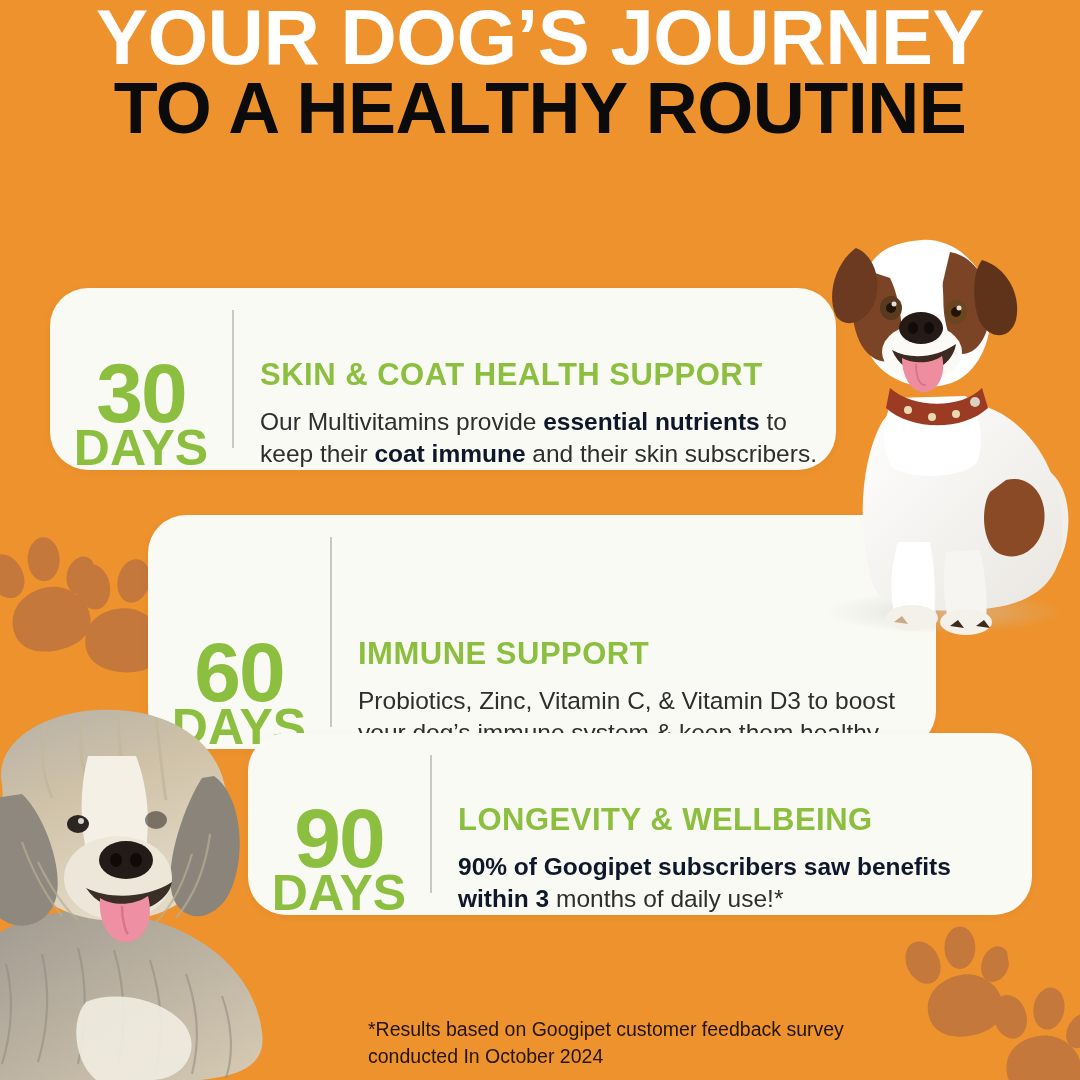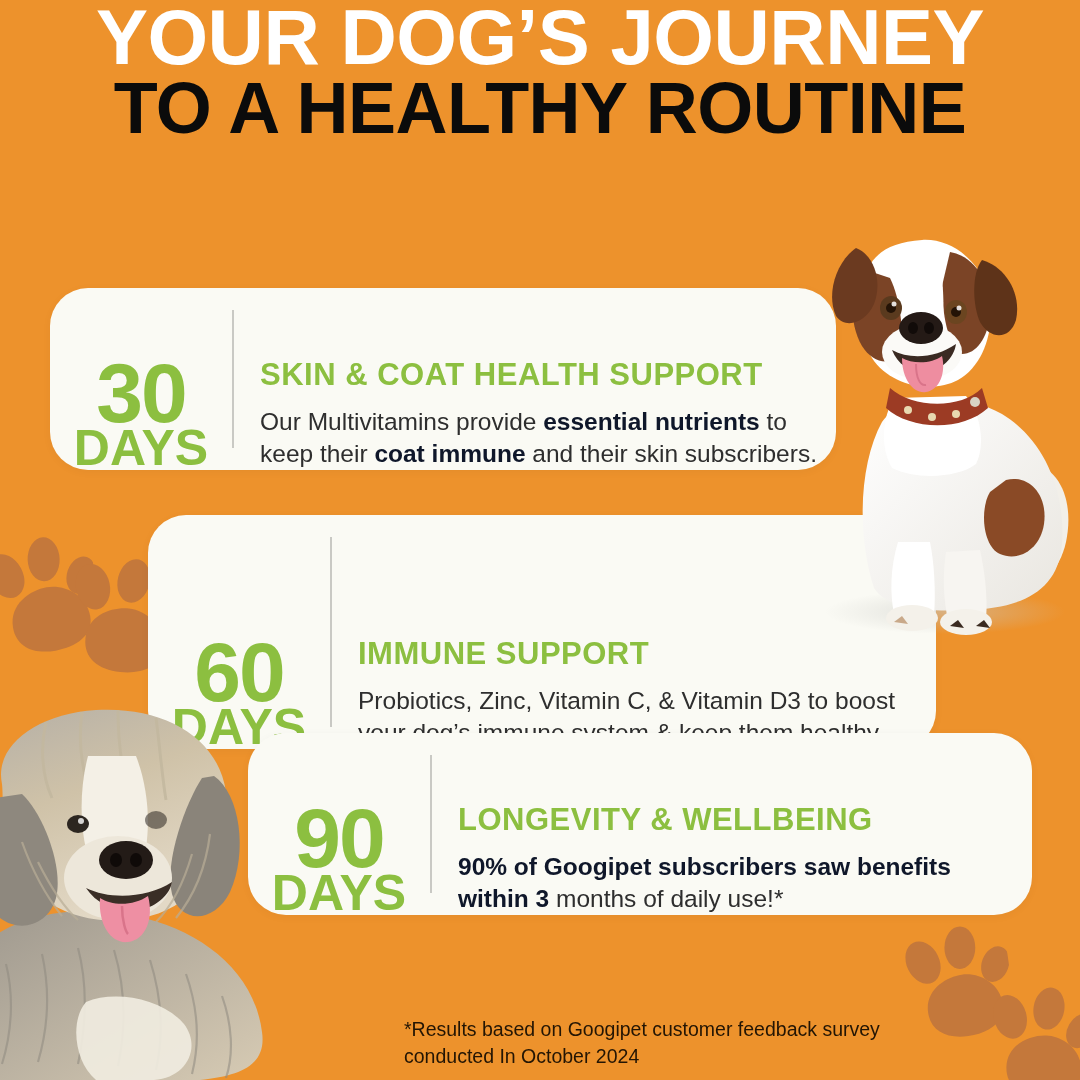--- a/index.html
+++ b/index.html
@@ -86,21 +86,20 @@
   .footnote {
     position:absolute;
     left:368px;
     top:1016px;
     width:560px;
     color:#231504;
     font-size:19.5px;
     line-height:1.38;
     z-index:6;
     font-weight:500;
-    margin-left:36px;
   }
 </style>
 </head>
 <body>
 
 <div id="stage">
 
   <div class="paw" style="left:-12px; top:536px; transform:rotate(-10deg);">
     <svg width="110" height="120" viewBox="0 0 110 120">
       <ellipse cx="22" cy="34" rx="17" ry="23" fill="#C4783B" transform="rotate(-18 22 34)"></ellipse>

